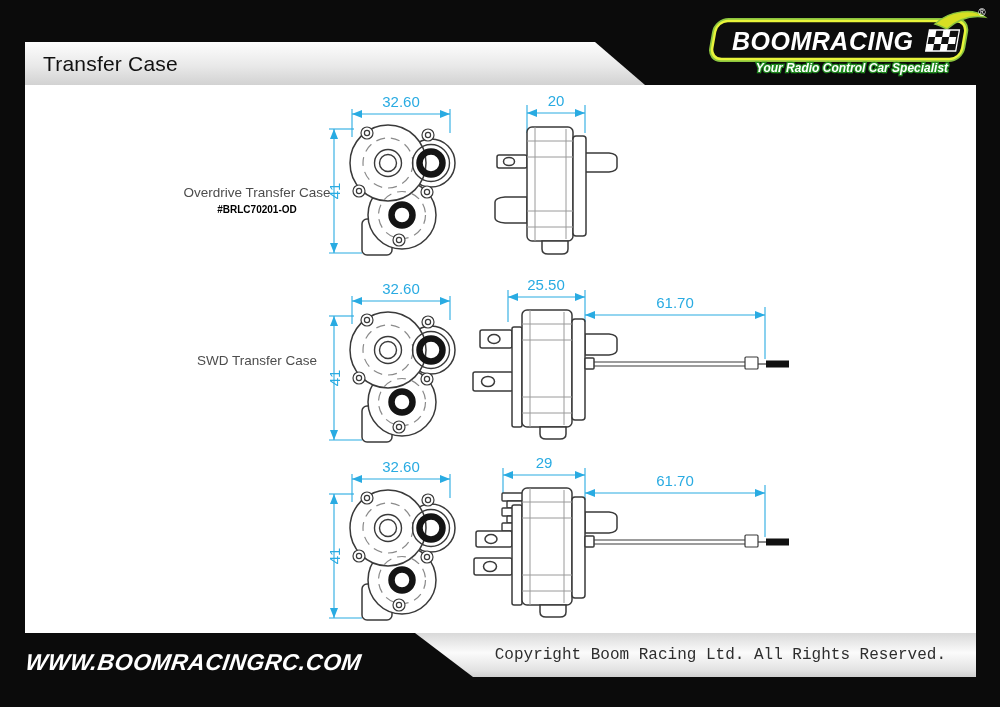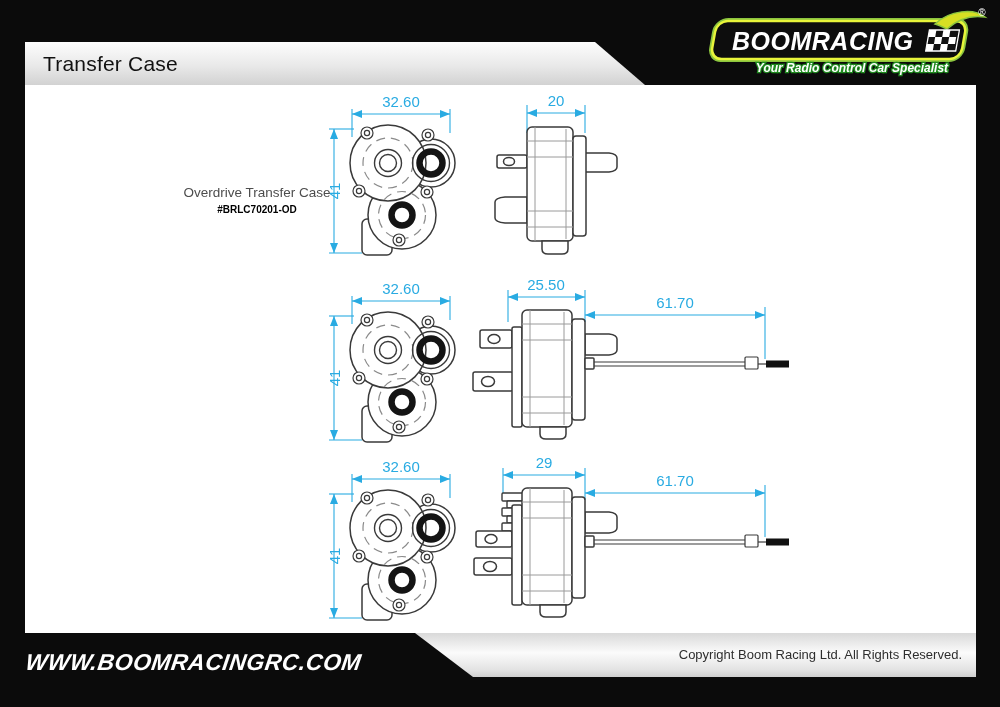--- a/index.html
+++ b/index.html
@@ -51,22 +51,22 @@
     color:#ffffff; font-size:23px; font-weight:bold; font-style:italic;
     letter-spacing:0.5px; transform:skewX(-8deg); transform-origin:left bottom;
   }
   .copyright-bar {
     position:absolute; left:415px; top:633px; width:561px; height:44px;
     background:linear-gradient(#d9d9d9,#fbfbfb 45%,#e2e2e2 85%,#cfcfcf);
     clip-path:polygon(0 0, 100% 0, 100% 100%, 58px 100%);
     text-align:right;
   }
   .copyright-text {
-    display:inline-block; line-height:44px; padding-right:14px;
-    font-size:13px; color:#2e2e2e;
+    display:inline-block; line-height:44px; padding-right:30px;
+    font-size:16px; color:#2e2e2e;font-family:Liberation Mono, monospace;
   }
   
   .logo-svg text { font-family:"Liberation Sans", sans-serif; }
 </style>
 </head>
 <body>
 
 <svg width="0" height="0" style="position:absolute" aria-hidden="true">
   <defs>
     <marker id="ar" markerWidth="11" markerHeight="8" refX="10" refY="4" orient="auto-start-reverse" markerUnits="userSpaceOnUse">
@@ -256,20 +256,21 @@
     <use href="#fv"></use>
     <text class="dim-text" text-anchor="middle" x="77" y="14">32.60</text>
     <text class="dim-text" text-anchor="middle" transform="translate(16,98) rotate(-90)">41</text>
   </svg>
   <svg class="sv-svg sv1" width="150" height="170" viewBox="0 0 150 170">
     <use href="#svod"></use>
     <text class="dim-text" text-anchor="middle" x="78" y="13">20</text>
   </svg>
 
   <div class="product-label lbl2">
+    <div class="product-name">SWD Transfer Case</div>
   </div>
   <svg class="fv-svg fv2" width="150" height="170" viewBox="0 0 150 170">
     <use href="#fv"></use>
     <text class="dim-text" text-anchor="middle" x="77" y="14">32.60</text>
     <text class="dim-text" text-anchor="middle" transform="translate(16,98) rotate(-90)">41</text>
   </svg>
   <svg class="sv-svg sv2" width="330" height="170" viewBox="0 0 330 170">
     <use href="#svswd"></use>
     <text class="dim-text" text-anchor="middle" x="84" y="13">25.50</text>
     <text class="dim-text" text-anchor="middle" x="213" y="31">61.70</text>

